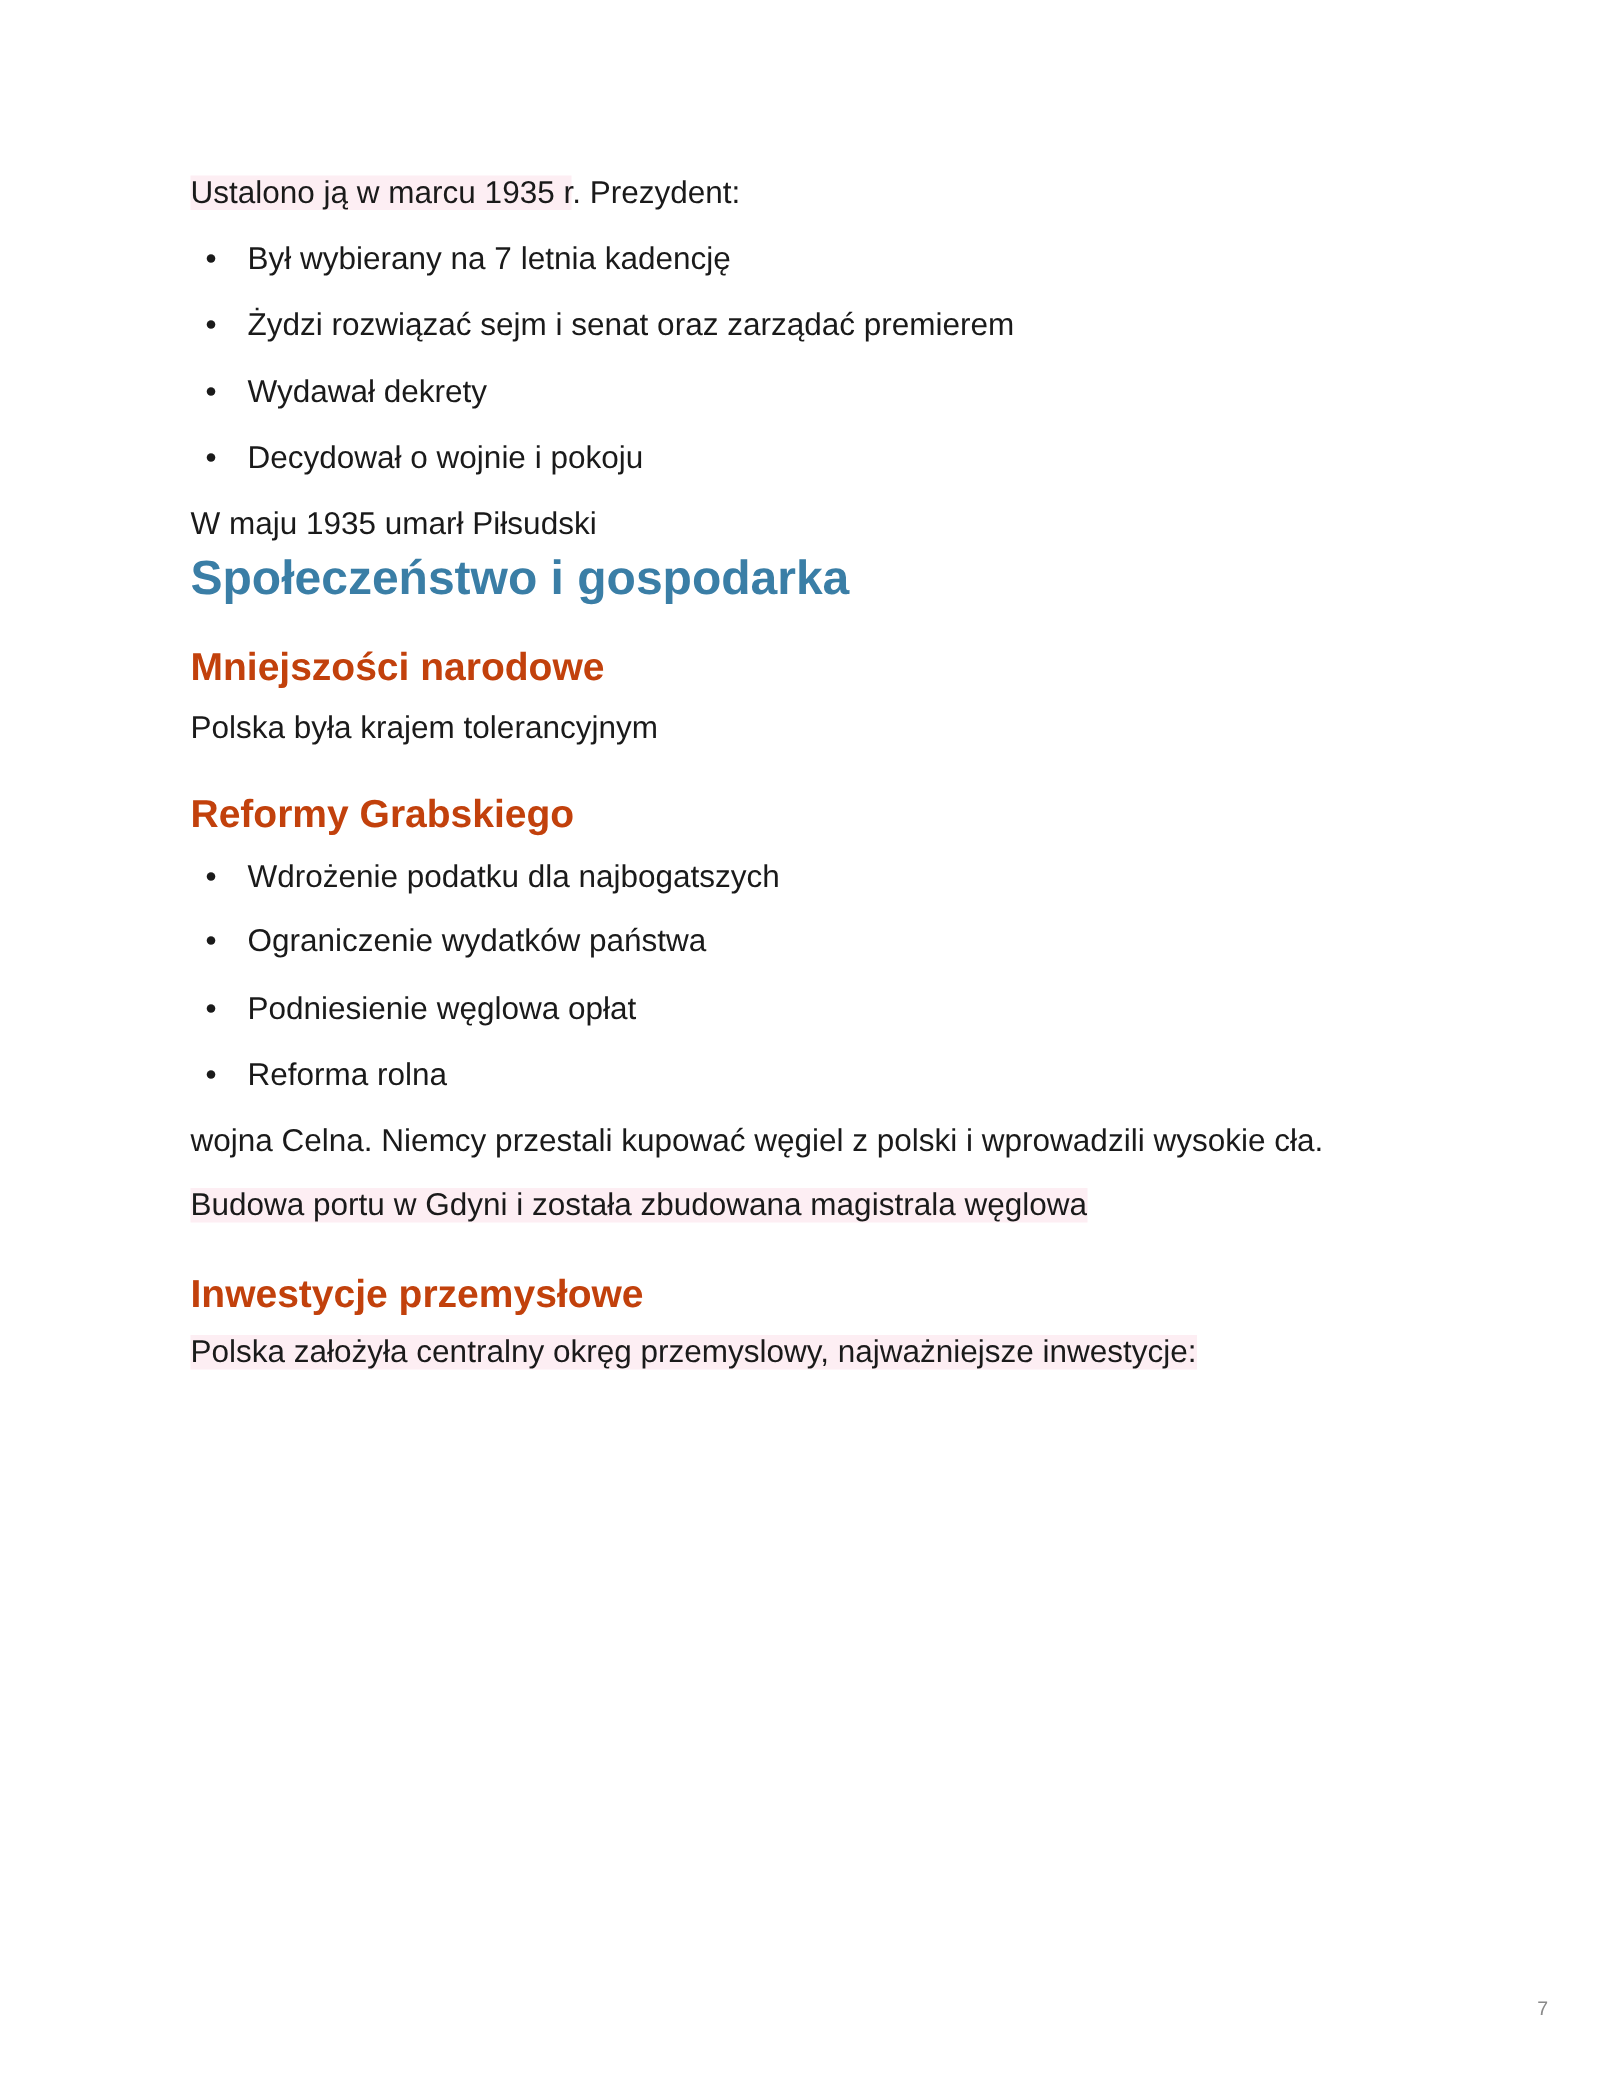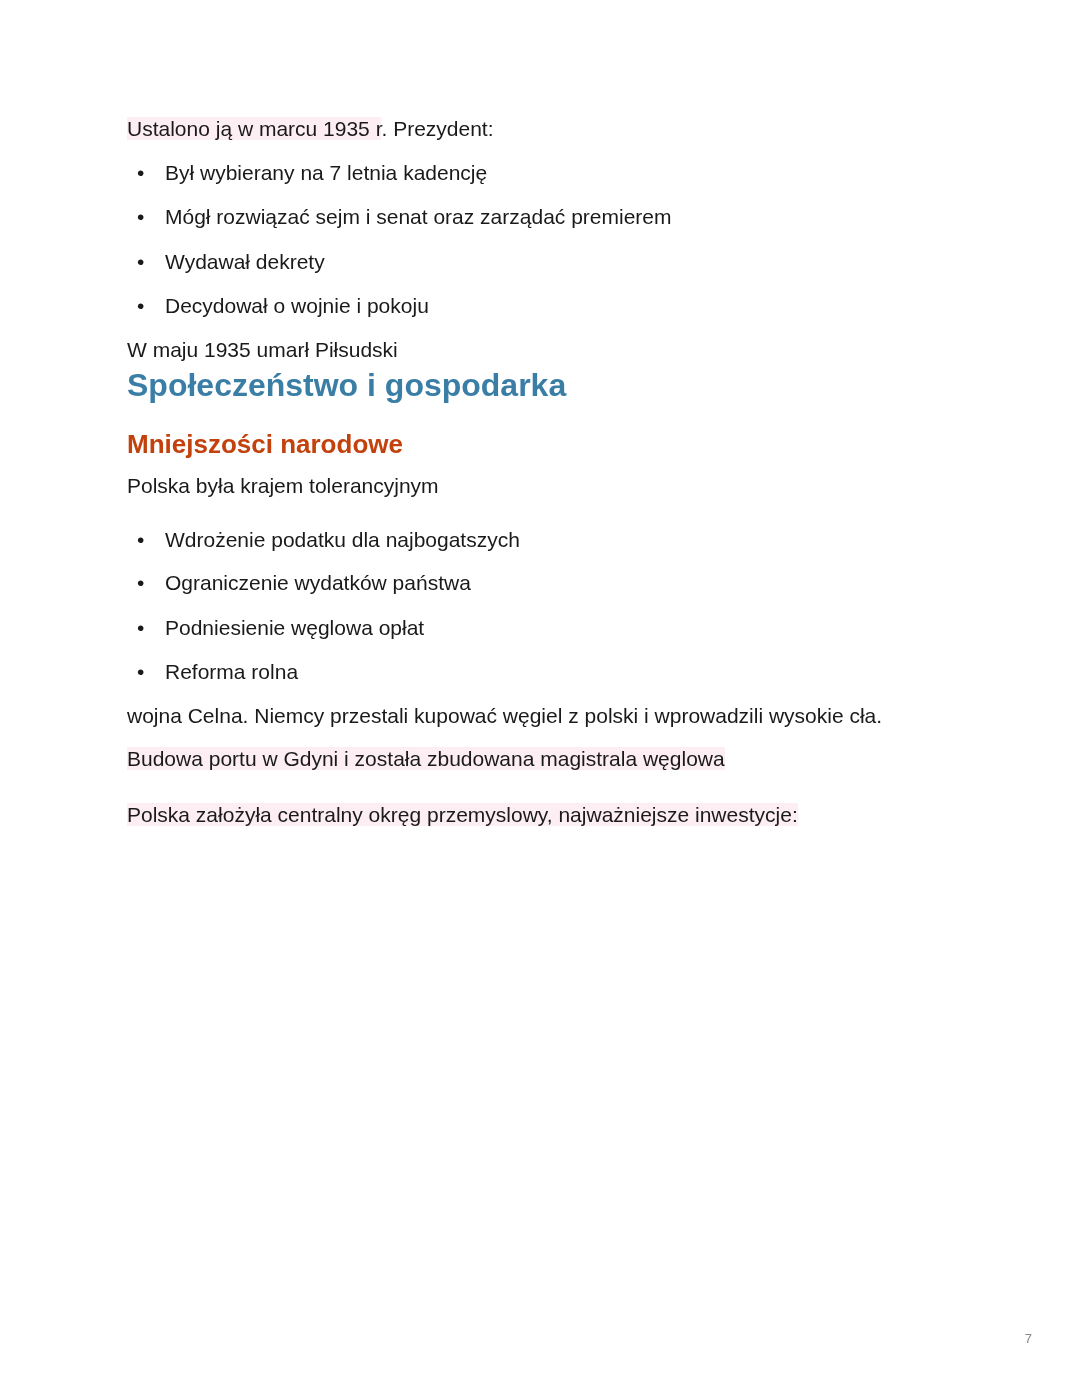--- a/index.html
+++ b/index.html
@@ -17,41 +17,43 @@
 </style>
 </head>
 <body>
 
 <div class="page">
   <p class="p" style="margin-bottom:14px;">
     <span class="hl">Ustalono ją w marcu 1935 r</span><span>. Prezydent:</span>
   </p>
   <ul>
     <li style="margin-bottom:14px;">Był wybierany na 7 letnia kadencję</li>
-    <li style="margin-bottom:15px;">Mógł rozwiązać sejm i senat oraz zarządać premierem</li>
+    <li style="margin-bottom:15px;">Żydzi rozwiązać sejm i senat oraz zarządać premierem</li>
     <li style="margin-bottom:14px;">Wydawał dekrety</li>
     <li style="margin-bottom:14px;">Decydował o wojnie i pokoju</li>
   </ul>
   <p class="p" style="">W maju 1935 umarł Piłsudski</p>
 
   <h1 class="h1" style="margin-bottom:22px;">Społeczeństwo i gospodarka</h1>
 
   <h2 class="h2" style="margin-bottom:10px;">Mniejszości narodowe</h2>
   <p class="p" style="margin-bottom:24px;">Polska była krajem tolerancyjnym</p>
 
+  <h2 class="h2" style="margin-bottom:11px;">Reformy Grabskiego</h2>
   <ul>
     <li style="margin-bottom:13px;">Wdrożenie podatku dla najbogatszych</li>
     <li style="margin-bottom:15px;">Ograniczenie wydatków państwa</li>
     <li style="margin-bottom:14px;">Podniesienie węglowa opłat</li>
     <li style="margin-bottom:14px;">Reforma rolna</li>
   </ul>
   <p class="p" style="margin-bottom:13px;">wojna Celna. Niemcy przestali kupować węgiel z polski i wprowadzili wysokie cła.</p>
   <p class="p" style="margin-bottom:26px;">
     <span class="hl">Budowa portu w Gdyni i została zbudowana magistrala węglowa</span>
   </p>
 
+  <h2 class="h2" style="margin-bottom:8px;">Inwestycje przemysłowe</h2>
   <p class="p">
     <span class="hl">Polska założyła centralny okręg przemyslowy, najważniejsze inwestycje:</span>
   </p>
 </div>
 
 <div class="footer-left">II Rzeczpospolita</div>
 <div class="footer-right">7</div>
 
 </body></html>

